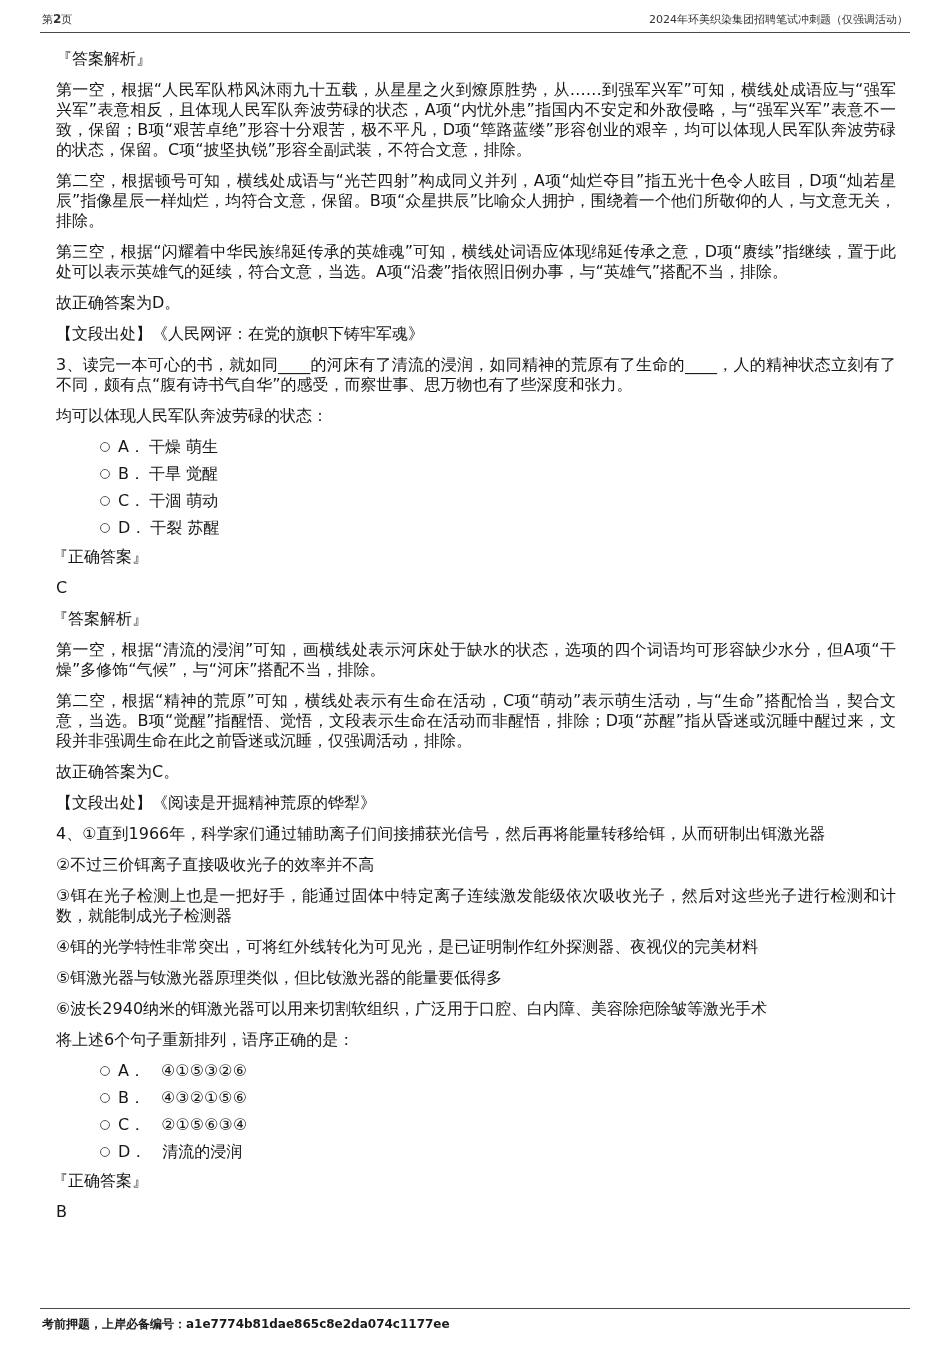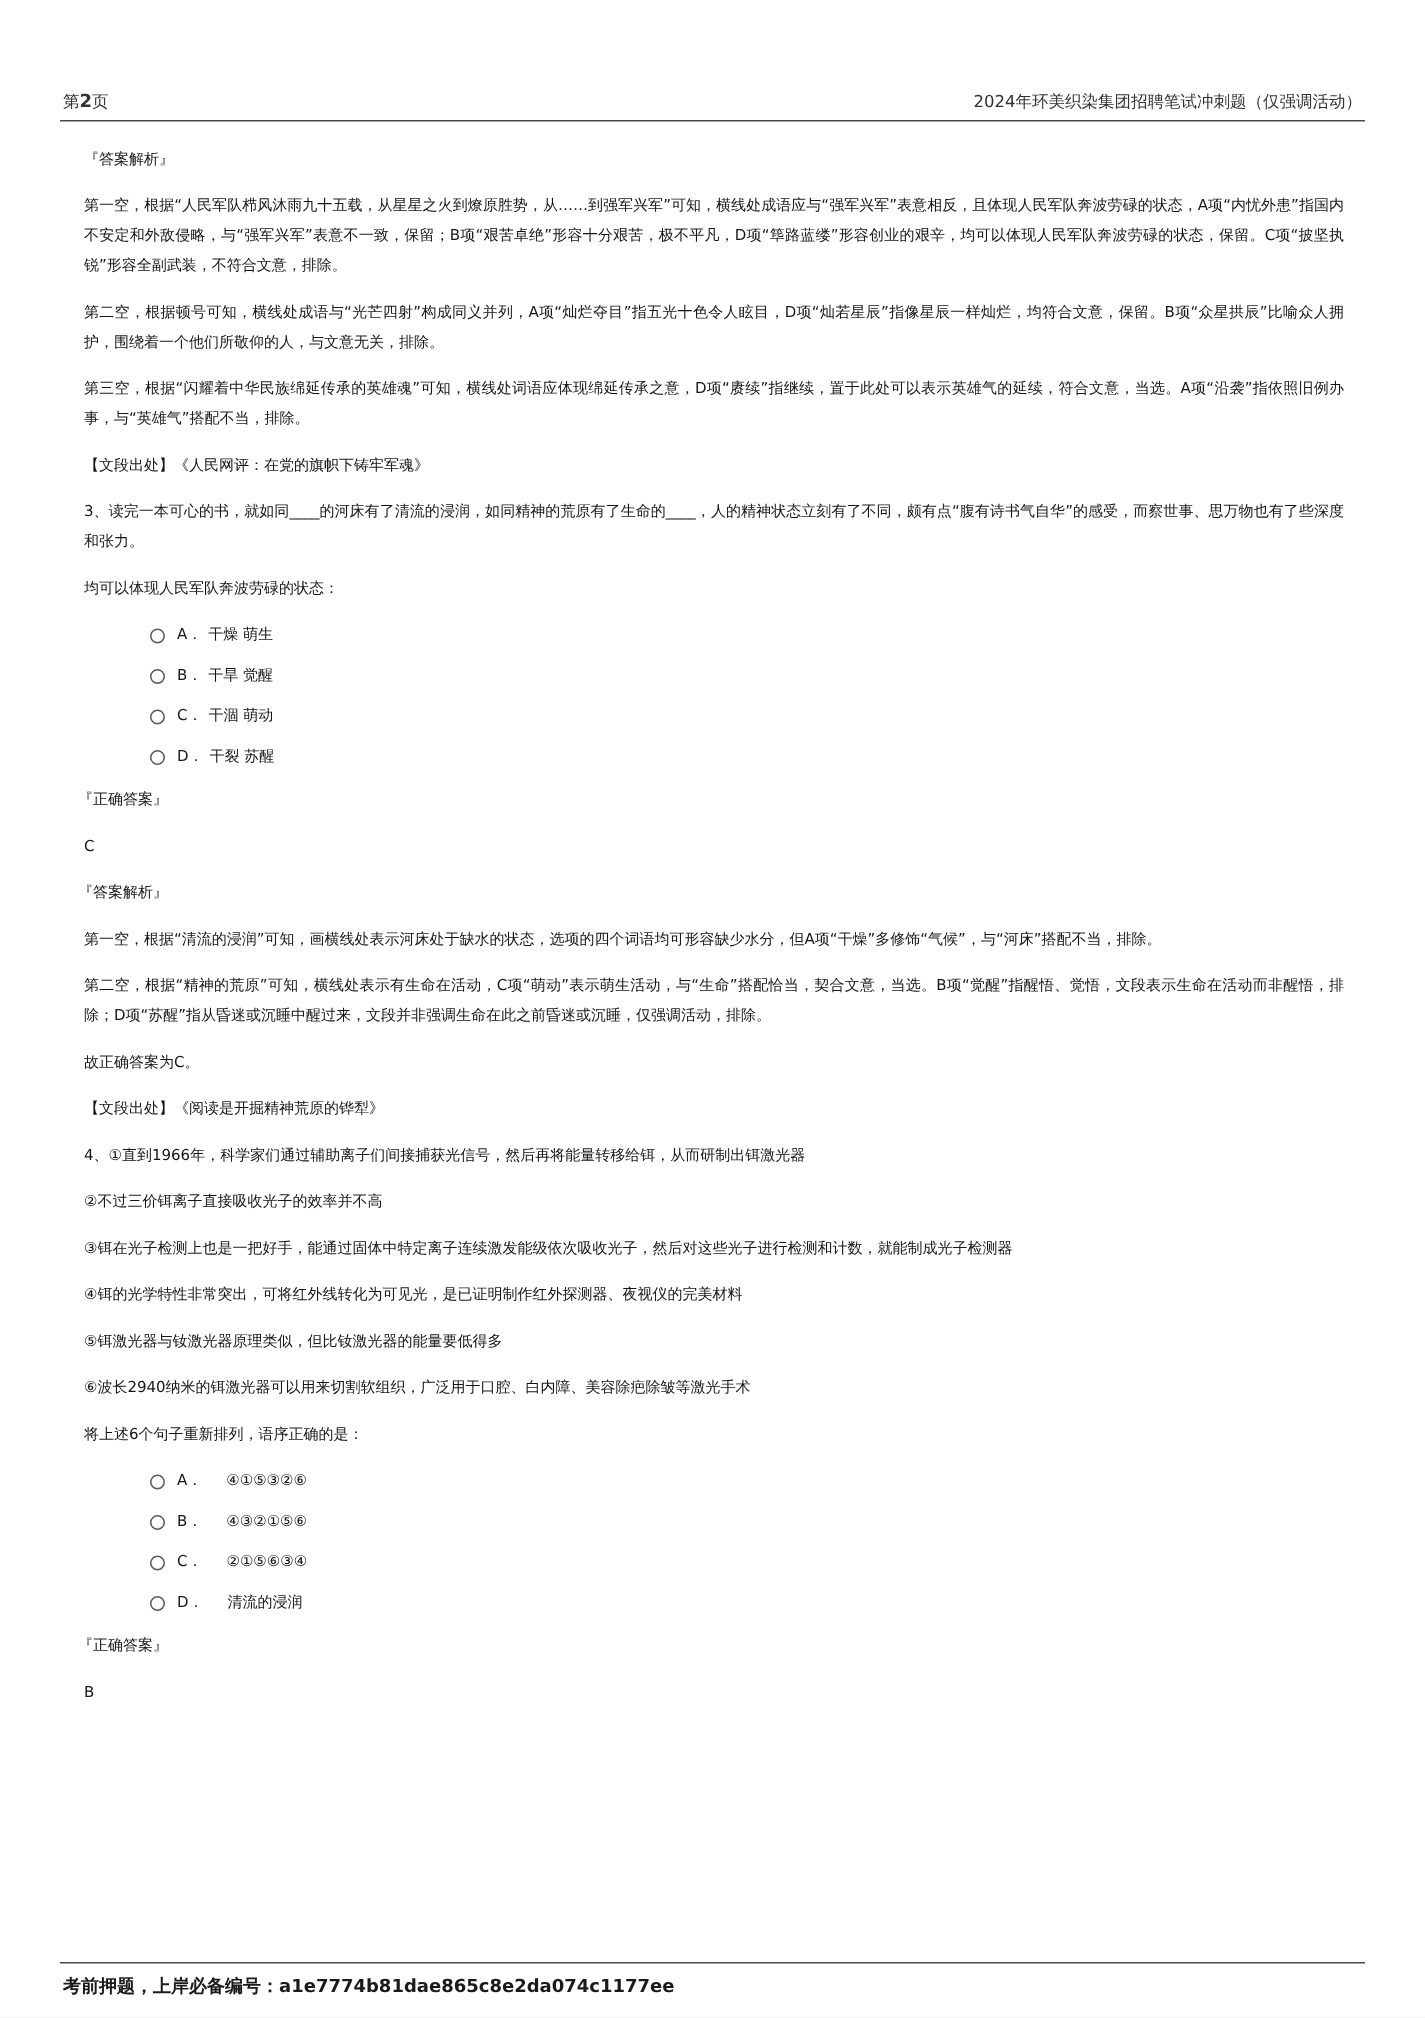--- a/index.html
+++ b/index.html
@@ -6,25 +6,24 @@
   html,body { background:#e9e9e9; }
   body { font-family:"DejaVu Sans","Liberation Sans",sans-serif; color:#141414; }
   .page {
     width:950px; height:1345px; margin:0 auto; background:#ffffff;
     display:flex; flex-direction:column; padding:0 40px; overflow:hidden;
   }
   .header {
     display:flex; justify-content:space-between; align-items:flex-end;
     font-size:11px; color:#333; padding:12px 2px 5px 2px;
     border-bottom:1px solid #4a4a4a;
-    margin-top:48px;
   }
   .header .page-num-b { font-weight:bold; font-size:12px; }
   .content {
-    padding:16px 14px 0 16px; font-size:10px; line-height:20px;
+    padding:16px 14px 0 16px; font-size:16px; line-height:20px;
     text-align:justify; color:#161616;
   }
   .content p { margin-bottom:11px; }
   .sec-heading { margin-bottom:13px; }
   .conclusion { margin-top:4px; margin-bottom:14px; }
   .source { margin-bottom:16px; }
   .q-block { margin-top:8px; }
   .q4-sentence { margin-bottom:15px; }
   .options { margin:4px 0 10px 0; }
   .option-row {
@@ -57,20 +56,21 @@
     <span><span>第</span><span class="page-num-b">2</span><span>页</span></span>
     <span>2024年环美织染集团招聘笔试冲刺题（仅强调活动）</span>
   </div>
 
   <div class="content">
 
     <p class="sec-heading">『答案解析』</p>
     <p>第一空，根据“人民军队栉风沐雨九十五载，从星星之火到燎原胜势，从……到强军兴军”可知，横线处成语应与“强军兴军”表意相反，且体现人民军队奔波劳碌的状态，A项“内忧外患”指国内不安定和外敌侵略，与“强军兴军”表意不一致，保留；B项“艰苦卓绝”形容十分艰苦，极不平凡，D项“筚路蓝缕”形容创业的艰辛，均可以体现人民军队奔波劳碌的状态，保留。C项“披坚执锐”形容全副武装，不符合文意，排除。</p>
     <p>第二空，根据顿号可知，横线处成语与“光芒四射”构成同义并列，A项“灿烂夺目”指五光十色令人眩目，D项“灿若星辰”指像星辰一样灿烂，均符合文意，保留。B项“众星拱辰”比喻众人拥护，围绕着一个他们所敬仰的人，与文意无关，排除。</p>
     <p>第三空，根据“闪耀着中华民族绵延传承的英雄魂”可知，横线处词语应体现绵延传承之意，D项“赓续”指继续，置于此处可以表示英雄气的延续，符合文意，当选。A项“沿袭”指依照旧例办事，与“英雄气”搭配不当，排除。</p>
+    <p class="conclusion">故正确答案为D。</p>
     <p class="source">【文段出处】《人民网评：在党的旗帜下铸牢军魂》</p>
 
     <div class="q-block">
       <p>3、读完一本可心的书，就如同____的河床有了清流的浸润，如同精神的荒原有了生命的____，人的精神状态立刻有了不同，颇有点“腹有诗书气自华”的感受，而察世事、思万物也有了些深度和张力。</p>
       <p>均可以体现人民军队奔波劳碌的状态：</p>
       <div class="options">
         <div class="option-row">
           <span class="radio"></span>
           <span class="opt-letter">A．</span>
           <span class="opt-text">干燥 萌生</span>

